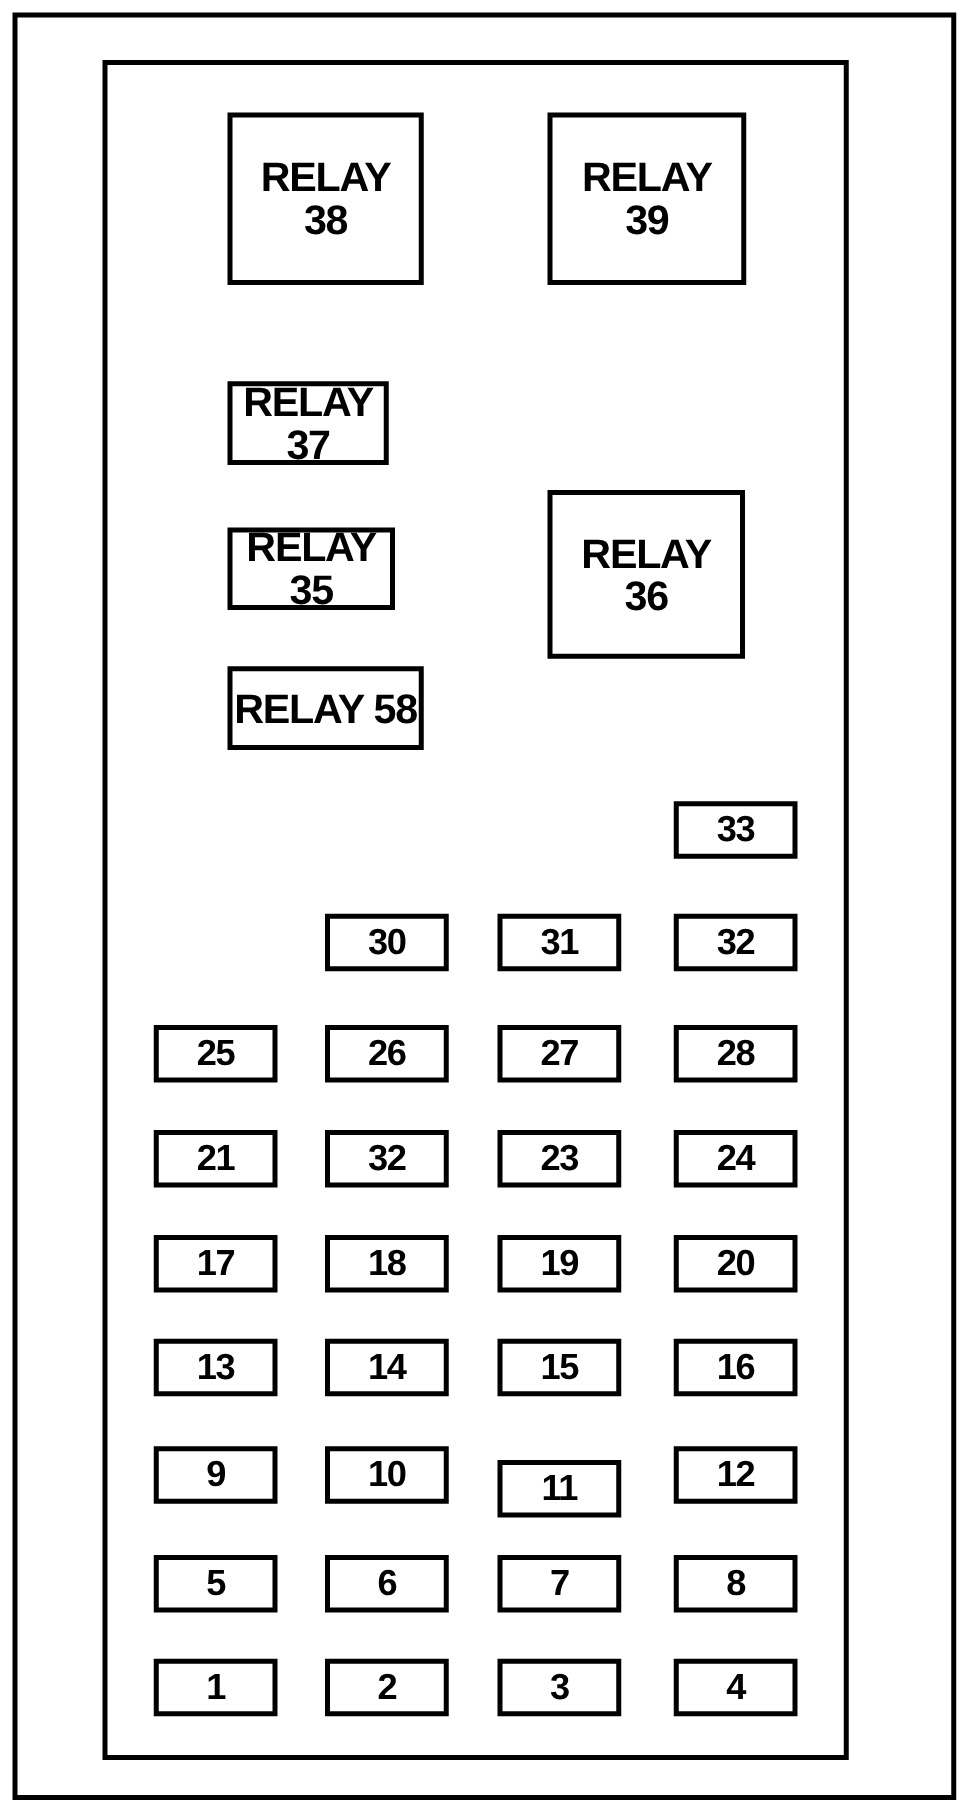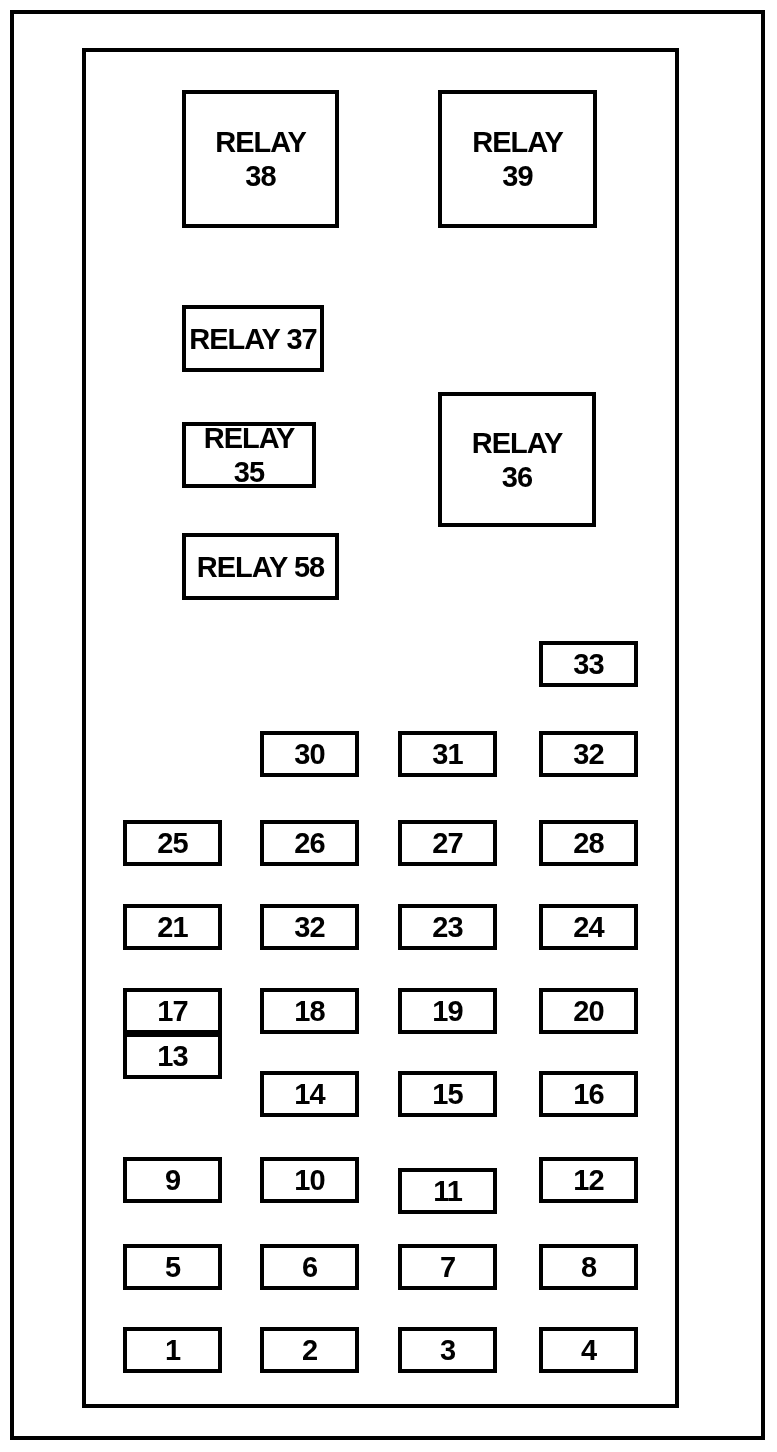--- a/index.html
+++ b/index.html
@@ -43,21 +43,21 @@
     position: absolute;
     box-sizing: border-box;
     border: 4px solid var(--line);
     background: var(--bg);
     display: flex;
     align-items: center;
     justify-content: center;
     text-align: center;
   }
   .relay {
-    font-size: 29px;
+    font-size: 33px;
     letter-spacing: -1px;
     line-height: 34px;
   }
   .relay .lbl {
     display: flex;
     flex-direction: column;
   }
   .fuse {
     width: 99px;
     height: 46px;
@@ -80,21 +80,21 @@
     </div>
   </div>
 
   <div class="box relay" style="left:438px;top:90px;width:159px;height:138px">
     <div class="lbl">
       <span>RELAY</span>
       <span>39</span>
     </div>
   </div>
 
-  <div class="box relay" style="left:182px;top:305px;width:142px;height:67px">
+  <div class="box relay" style="left:182px;top:305px;width:129px;height:67px">
     <div class="lbl">
       <span>RELAY 37</span>
     </div>
   </div>
 
   <div class="box relay" style="left:182px;top:422px;width:134px;height:66px">
     <div class="lbl">
       <span>RELAY 35</span>
     </div>
   </div>
@@ -158,21 +158,21 @@
   <div class="box fuse" style="left:260px;top:988px">
     <span>18</span>
   </div>
   <div class="box fuse" style="left:398px;top:988px">
     <span>19</span>
   </div>
   <div class="box fuse" style="left:539px;top:988px">
     <span>20</span>
   </div>
 
-  <div class="box fuse" style="left:123px;top:1033px">
+  <div class="box fuse" style="left:123px;top:1071px">
     <span>13</span>
   </div>
   <div class="box fuse" style="left:260px;top:1071px">
     <span>14</span>
   </div>
   <div class="box fuse" style="left:398px;top:1071px">
     <span>15</span>
   </div>
   <div class="box fuse" style="left:539px;top:1071px">
     <span>16</span>

